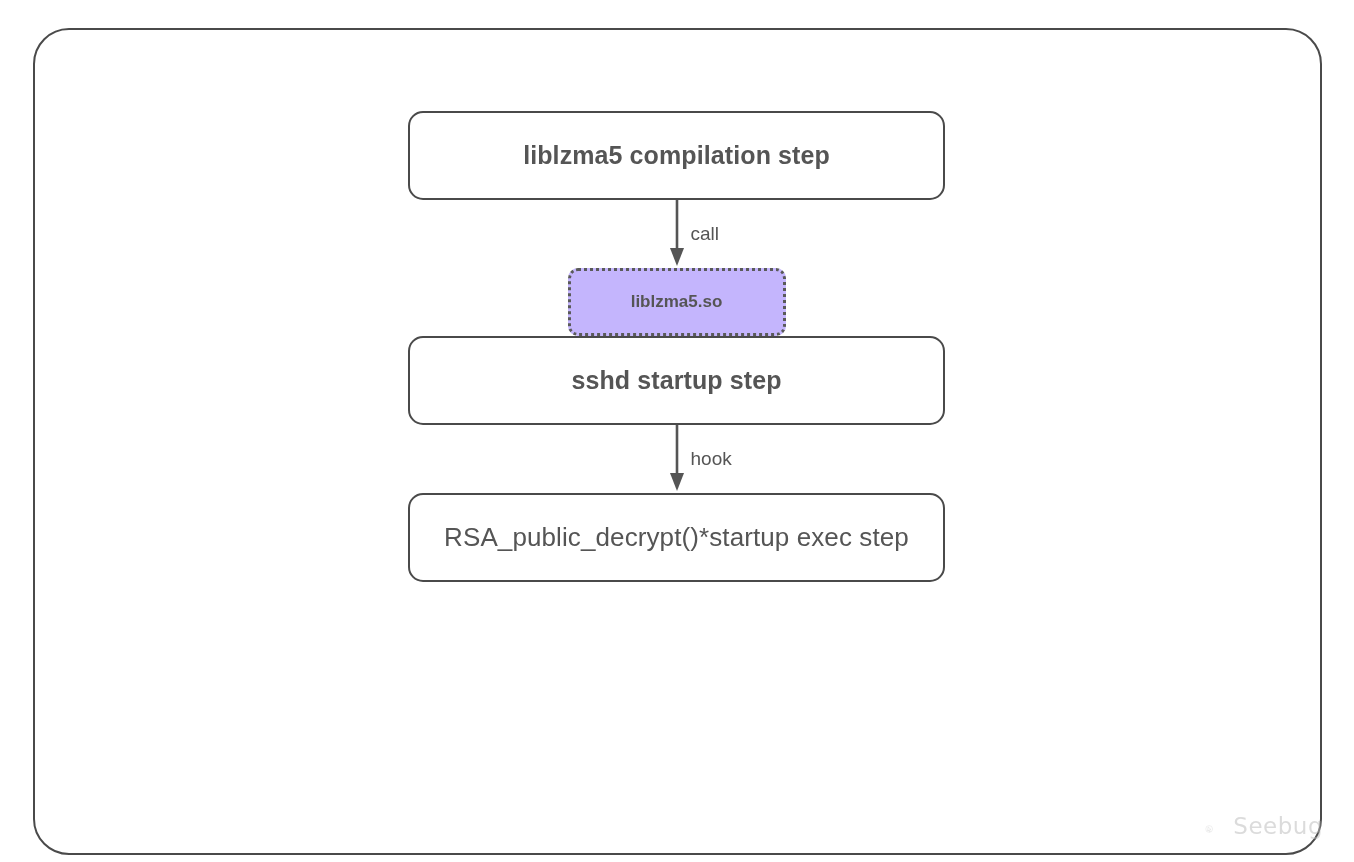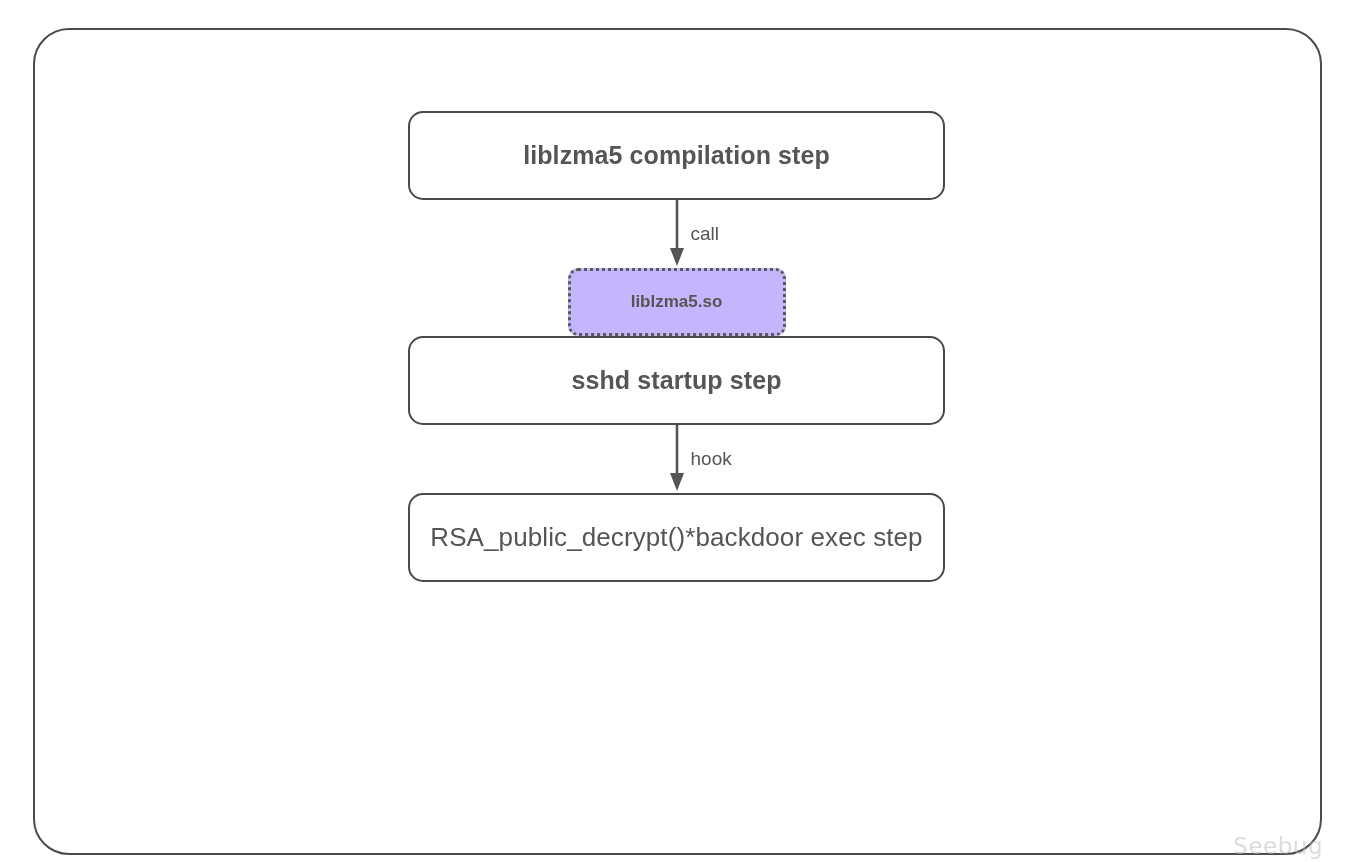--- a/index.html
+++ b/index.html
@@ -106,25 +106,24 @@
   }
 
   
   .watermark {
     position: absolute;
     left: 1205px;
     top: 813px;
     width: 118px;
     height: 36px;
     display: flex;
-    align-items: flex-end;
+    align-items: flex-start;
     gap: 20px;
     opacity: 0.5;
     pointer-events: none;
-    flex-direction: column;
   }
   .watermark .wm-text {
     color: #b9b9b9;
     font-size: 23px;
     letter-spacing: 0.5px;
     font-family: "DejaVu Sans", sans-serif;
   }
 </style>
 </head>
 <body>
@@ -153,21 +152,21 @@
 
 
     <div class="connector">
       <svg class="arrow-svg" width="22" height="68" viewBox="0 0 22 68">
         <line x1="11" y1="0" x2="11" y2="50" stroke="#555555" stroke-width="2.6"></line>
         <polygon points="11,66 4,48 18,48" fill="#555555"></polygon>
       </svg>
       <span class="edge-label">hook</span>
     </div>
 
-    <div class="node-solid plain">RSA_public_decrypt()*backdoor exec step</div>
+    <div class="node-solid plain">RSA_public_decrypt()*startup exec step</div>
 
   </div>
 
   <div class="watermark">
     <svg width="32" height="32" viewBox="0 0 32 32">
       <circle cx="16" cy="16" r="13" fill="none" stroke="#b9b9b9" stroke-width="1.6"></circle>
       <path d="M12 8 L23 18 L17 19 L20 26 L17 27 L14 20 L10 24 Z" fill="#ffffff" stroke="#9a9a9a" stroke-width="1.3" stroke-linejoin="round"></path>
     </svg>
     <span class="wm-text">Seebug</span>
   </div>

